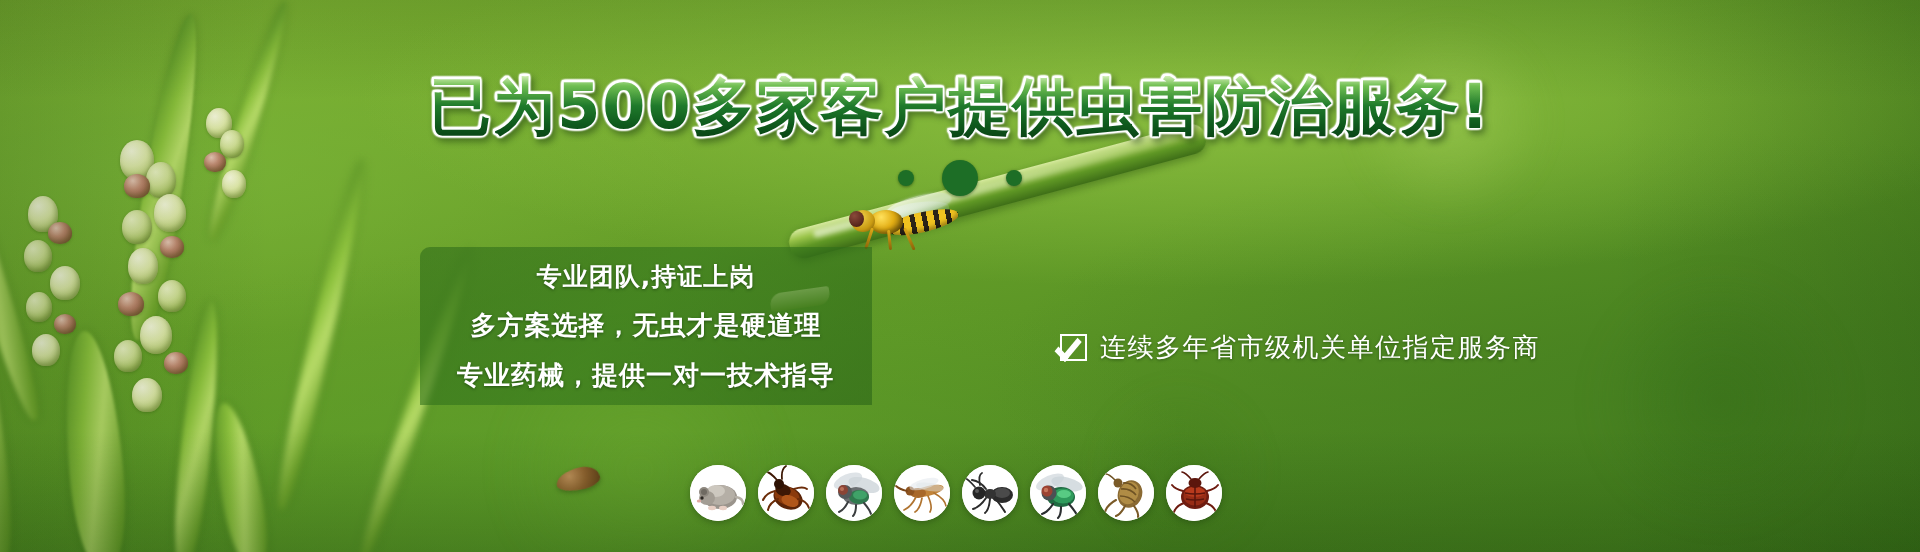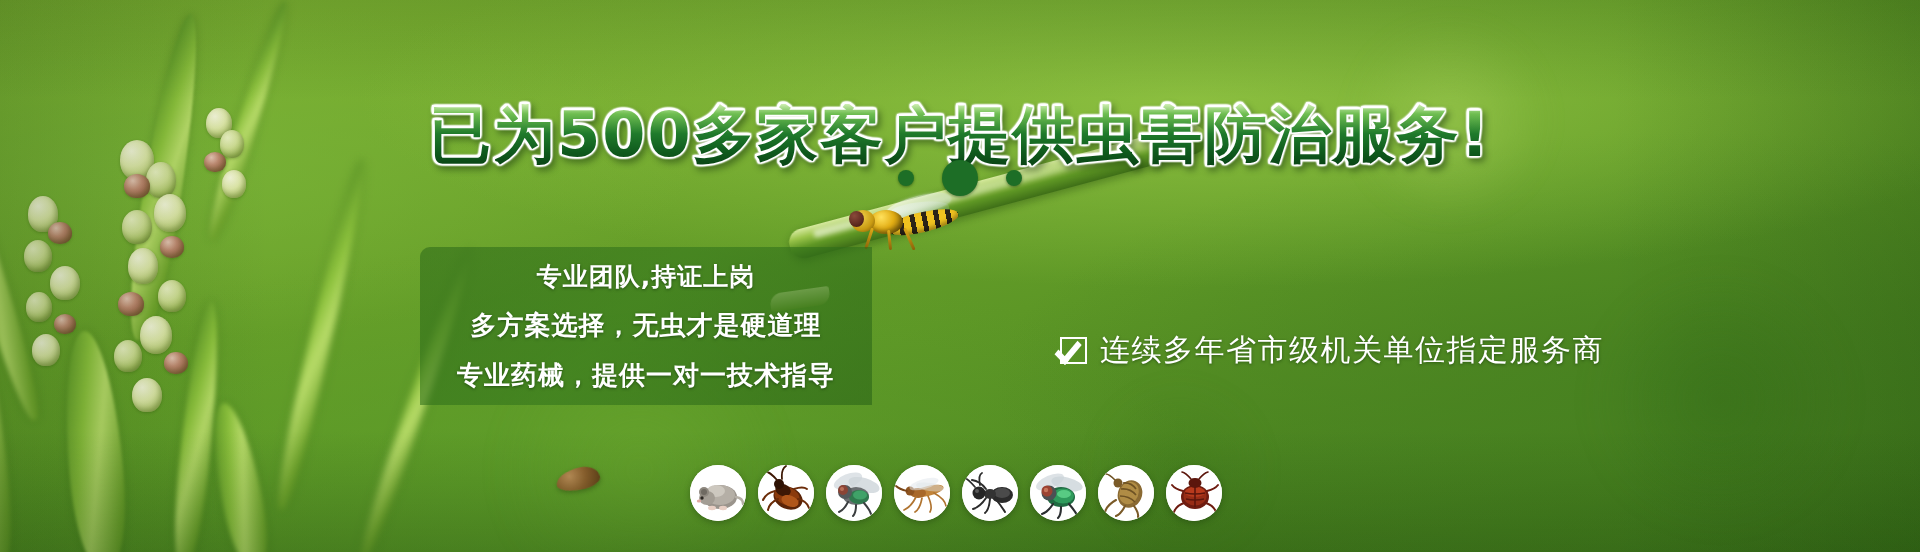--- a/index.html
+++ b/index.html
@@ -171,21 +171,20 @@
     -webkit-background-clip:text;
     background-clip:text;
     -webkit-text-fill-color:transparent;
     filter:drop-shadow(0 0 1px #ffffff)
            drop-shadow(1.5px 0 0 #ffffff)
            drop-shadow(-1.5px 0 0 #ffffff)
            drop-shadow(0 1.5px 0 #ffffff)
            drop-shadow(0 -1.5px 0 #ffffff)
            drop-shadow(3px 4px 3px rgba(20,50,10,0.45));
     white-space:nowrap;
-    margin-top:28px;
   }
 
   
   .dots {
     position:absolute; left:0; right:0; top:160px;
     display:flex; justify-content:center; align-items:center; gap:28px;
   }
   .dot { border-radius:50%; background:#1d6e26; box-shadow:0 1px 3px rgba(10,40,5,0.5); }
   .dot.small { width:16px; height:16px; }
   .dot.big   { width:36px; height:36px; }
@@ -227,21 +226,21 @@
     content:""; position:absolute;
     left:3px; top:11px; width:20px; height:9px;
     border-left:6px solid #ffffff;
     border-bottom:6px solid #ffffff;
     transform:rotate(-50deg) skewX(-6deg);
     transform-origin:left bottom;
   }
   .check-text {
     color:#ffffff;
     font-family:"DejaVu Sans", sans-serif;
-    font-size:30px;
+    font-size:26px;
     letter-spacing:1.5px;
     white-space:nowrap;
     text-shadow:0 1px 3px rgba(10,40,5,0.5);
   }
 
   
   .pest-row {
     position:absolute; left:690px; top:465px;
     display:flex; align-items:center; gap:12px;
   }

